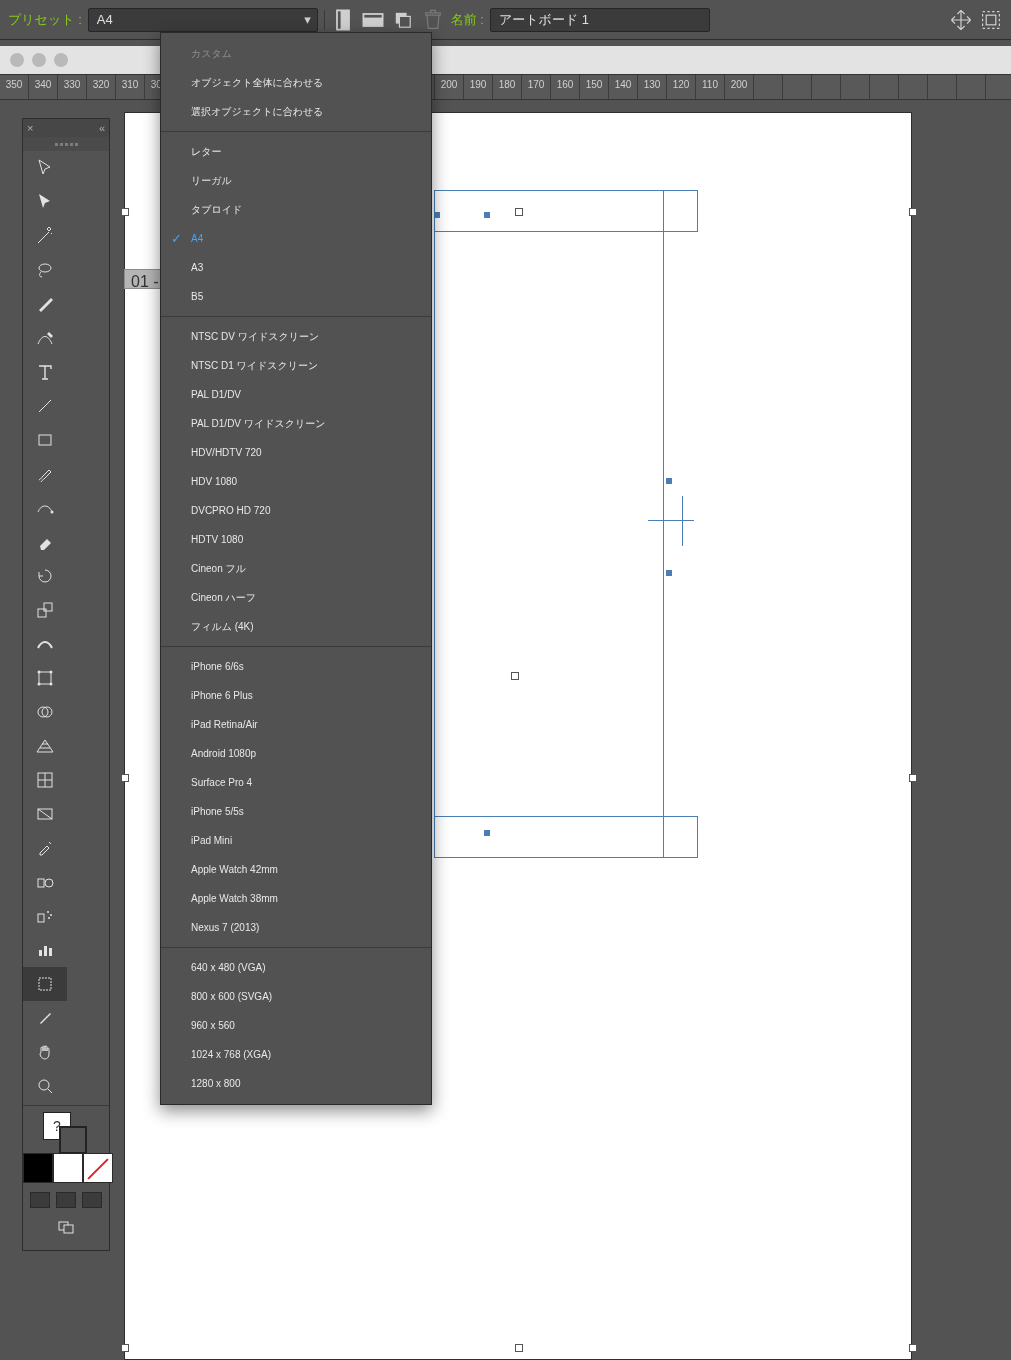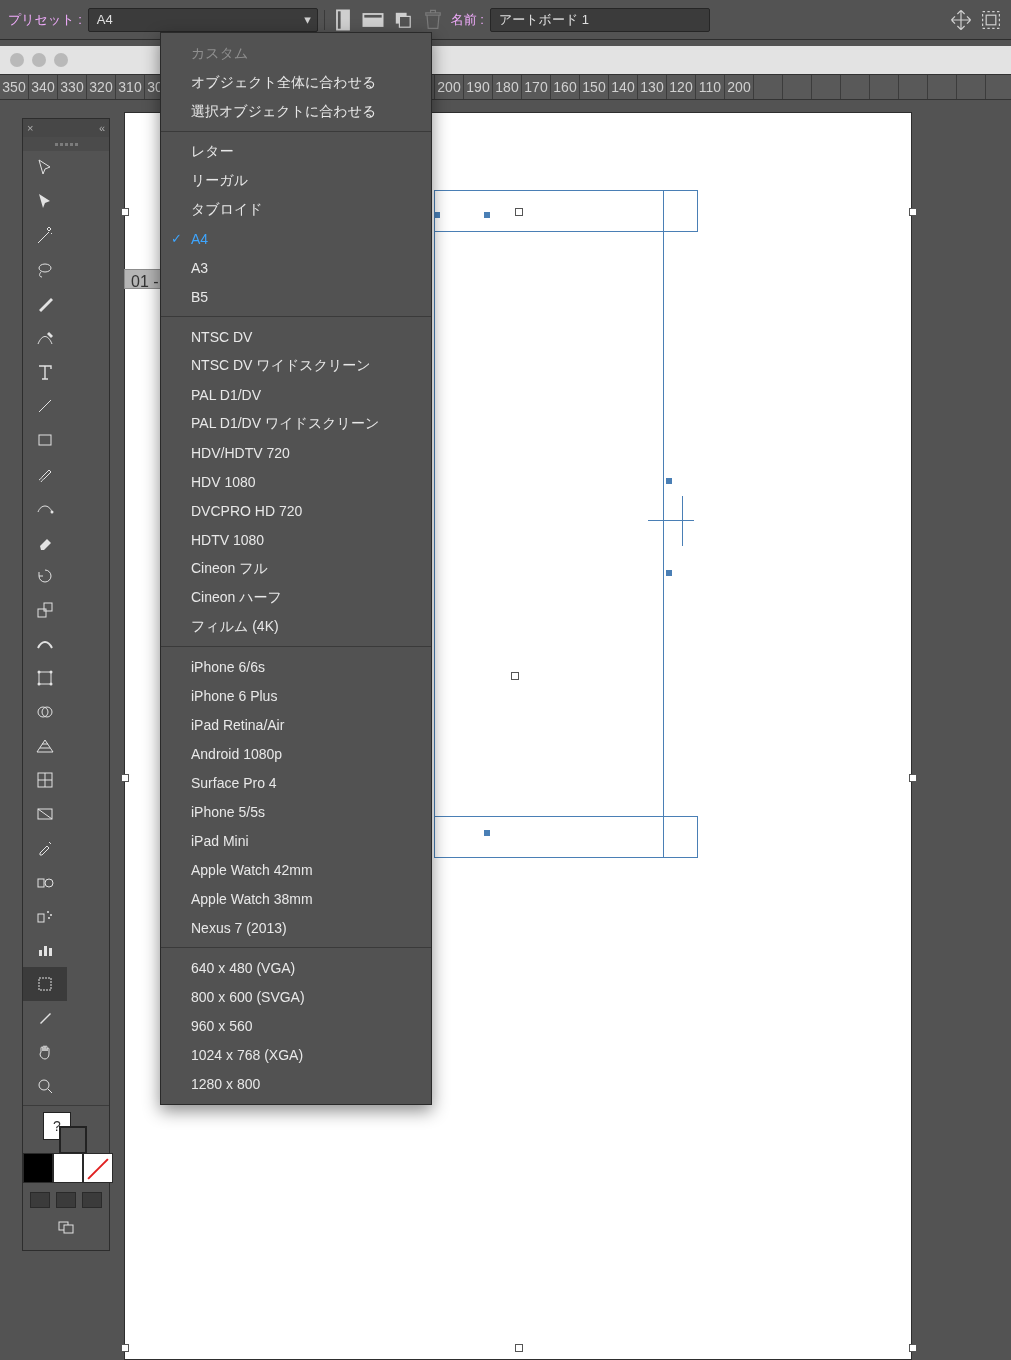--- a/index.html
+++ b/index.html
@@ -15,21 +15,21 @@
 
   
   .top-bar {
     position: absolute; top: 0; left: 0; right: 0; height: 40px;
     background: #535353;
     border-bottom: 1px solid #2d2d2d;
     display: flex; align-items: center;
     padding: 0 8px;
     gap: 6px;
   }
-  .top-bar .label { color: #f0abfc; white-space: nowrap; }
+  .top-bar .label { color: #84cc16; white-space: nowrap; }
   .top-bar .select {
     background: #3b3b3b;
     border: 1px solid #262626;
     color: #e0e0e0;
     height: 24px;
     padding: 2px 22px 2px 8px;
     min-width: 230px;
     position: relative;
     display: flex; align-items: center;
     border-radius: 2px;
@@ -65,21 +65,21 @@
 
   
   .ruler {
     position: absolute; top: 74px; left:0; right:0; height: 26px;
     background: #595959;
     border-top:1px solid #333; border-bottom:1px solid #333;
     overflow:hidden;
     display:flex;
   }
   .ruler .tick { flex:0 0 29px; height:100%; border-right:1px solid #3c3c3c;
-    font-size:14px; color:#d0d0d0; display:flex; align-items:flex-start;
+    font-size:10px; color:#d0d0d0; display:flex; align-items:flex-start;
     justify-content:center; padding-top:4px;
   }
 
   
   .canvas-wrap {
     position:absolute; top:100px; left:0; right:0; bottom:0;
     background:#535353;
   }
   .artboard {
     position:absolute; top:12px; left:124px; width:788px; bottom:0;
@@ -143,21 +143,21 @@
     border:1px solid #2a2a2a;
     box-shadow:0 6px 16px rgba(0,0,0,.45);
     padding:6px 0;
     z-index:200;
   }
   .dropdown .item {
     display:flex; align-items:center;
     height:29px;
     padding:0 14px 0 30px;
     color:#e8e8e8;
-    font-size:14px;
+    font-size:10px;
     position:relative;
     white-space:nowrap;
   }
   .dropdown .item.disabled { color:#8f8f8f; }
   .dropdown .item.selected { color:#3ea6ff; }
   .dropdown .item.selected::before {
     content:"✓"; position:absolute; left:10px; color:#3ea6ff; font-size:13px;
   }
   .dropdown .divider { height:1px; background:#3a3a3a; margin:5px 0; }
 
@@ -482,22 +482,22 @@
     <div class="item">オブジェクト全体に合わせる</div>
     <div class="item">選択オブジェクトに合わせる</div>
     <div class="divider"></div>
     <div class="item">レター</div>
     <div class="item">リーガル</div>
     <div class="item">タブロイド</div>
     <div class="item selected">A4</div>
     <div class="item">A3</div>
     <div class="item">B5</div>
     <div class="divider"></div>
-    <div class="item">NTSC DV</div>
     <div class="item">NTSC DV ワイドスクリーン</div>
+    <div class="item">NTSC D1 ワイドスクリーン</div>
     <div class="item">PAL D1/DV</div>
     <div class="item">PAL D1/DV ワイドスクリーン</div>
     <div class="item">HDV/HDTV 720</div>
     <div class="item">HDV 1080</div>
     <div class="item">DVCPRO HD 720</div>
     <div class="item">HDTV 1080</div>
     <div class="item">Cineon フル</div>
     <div class="item">Cineon ハーフ</div>
     <div class="item">フィルム (4K)</div>
     <div class="divider"></div>

